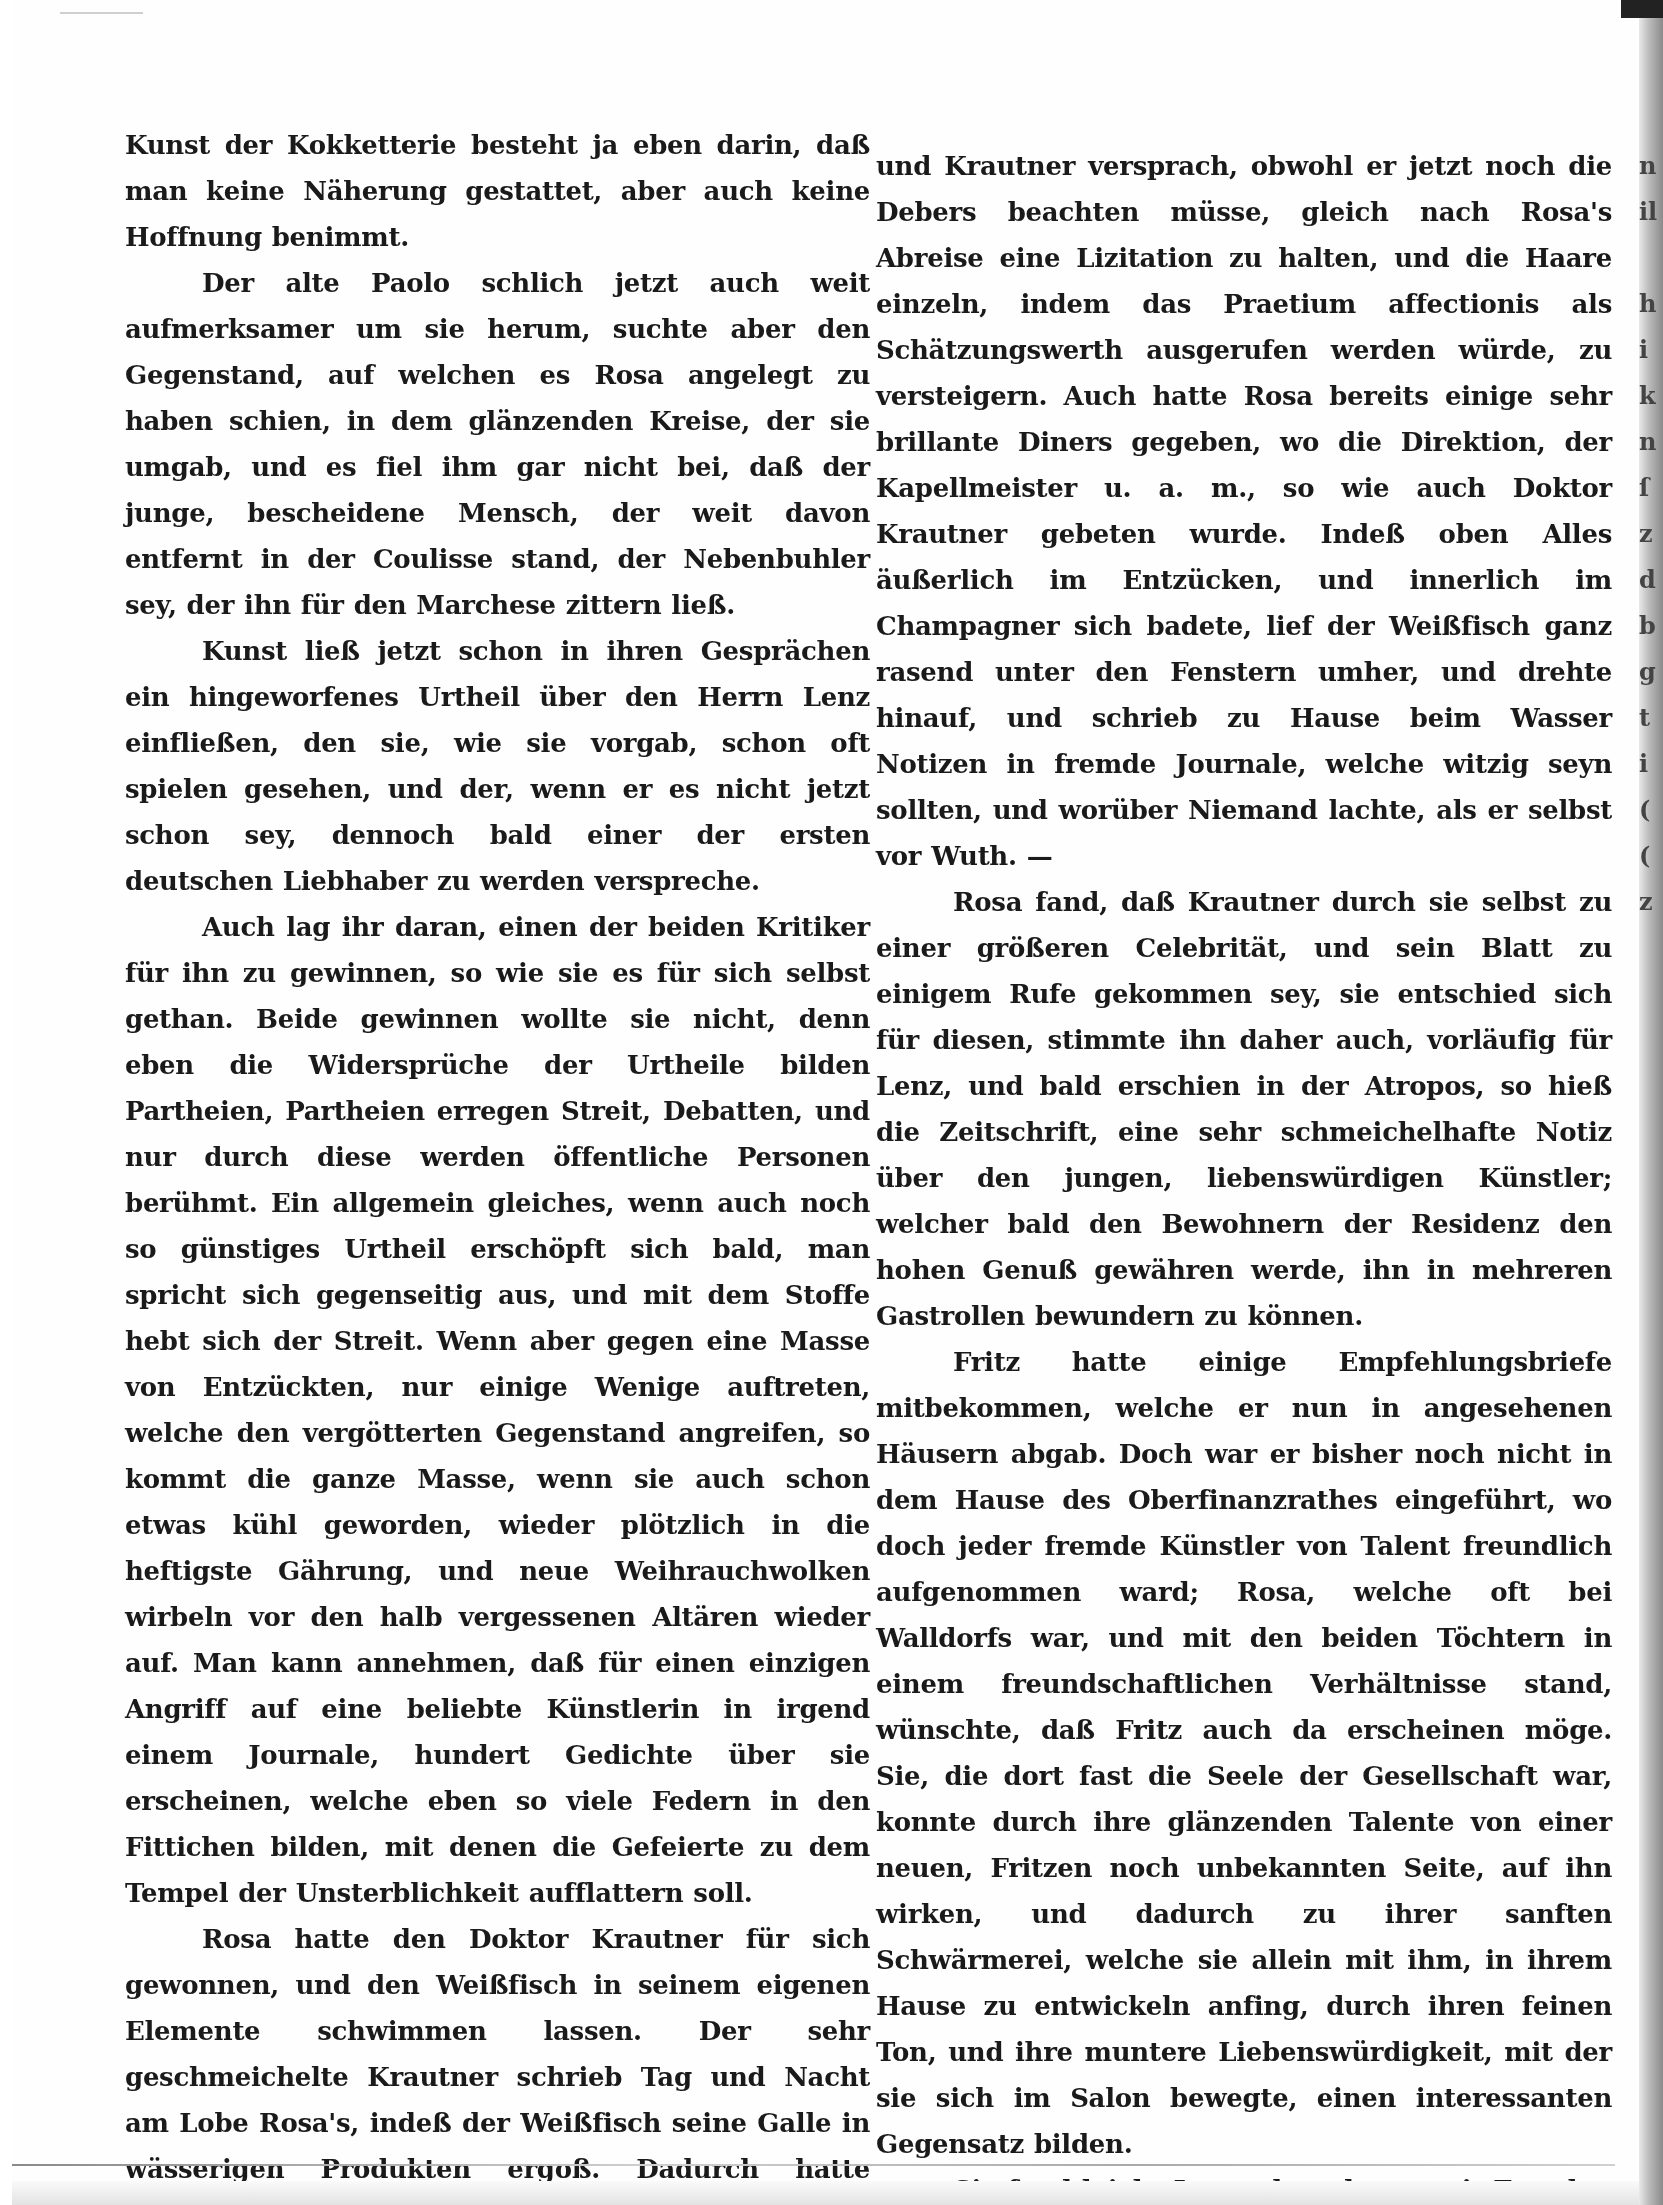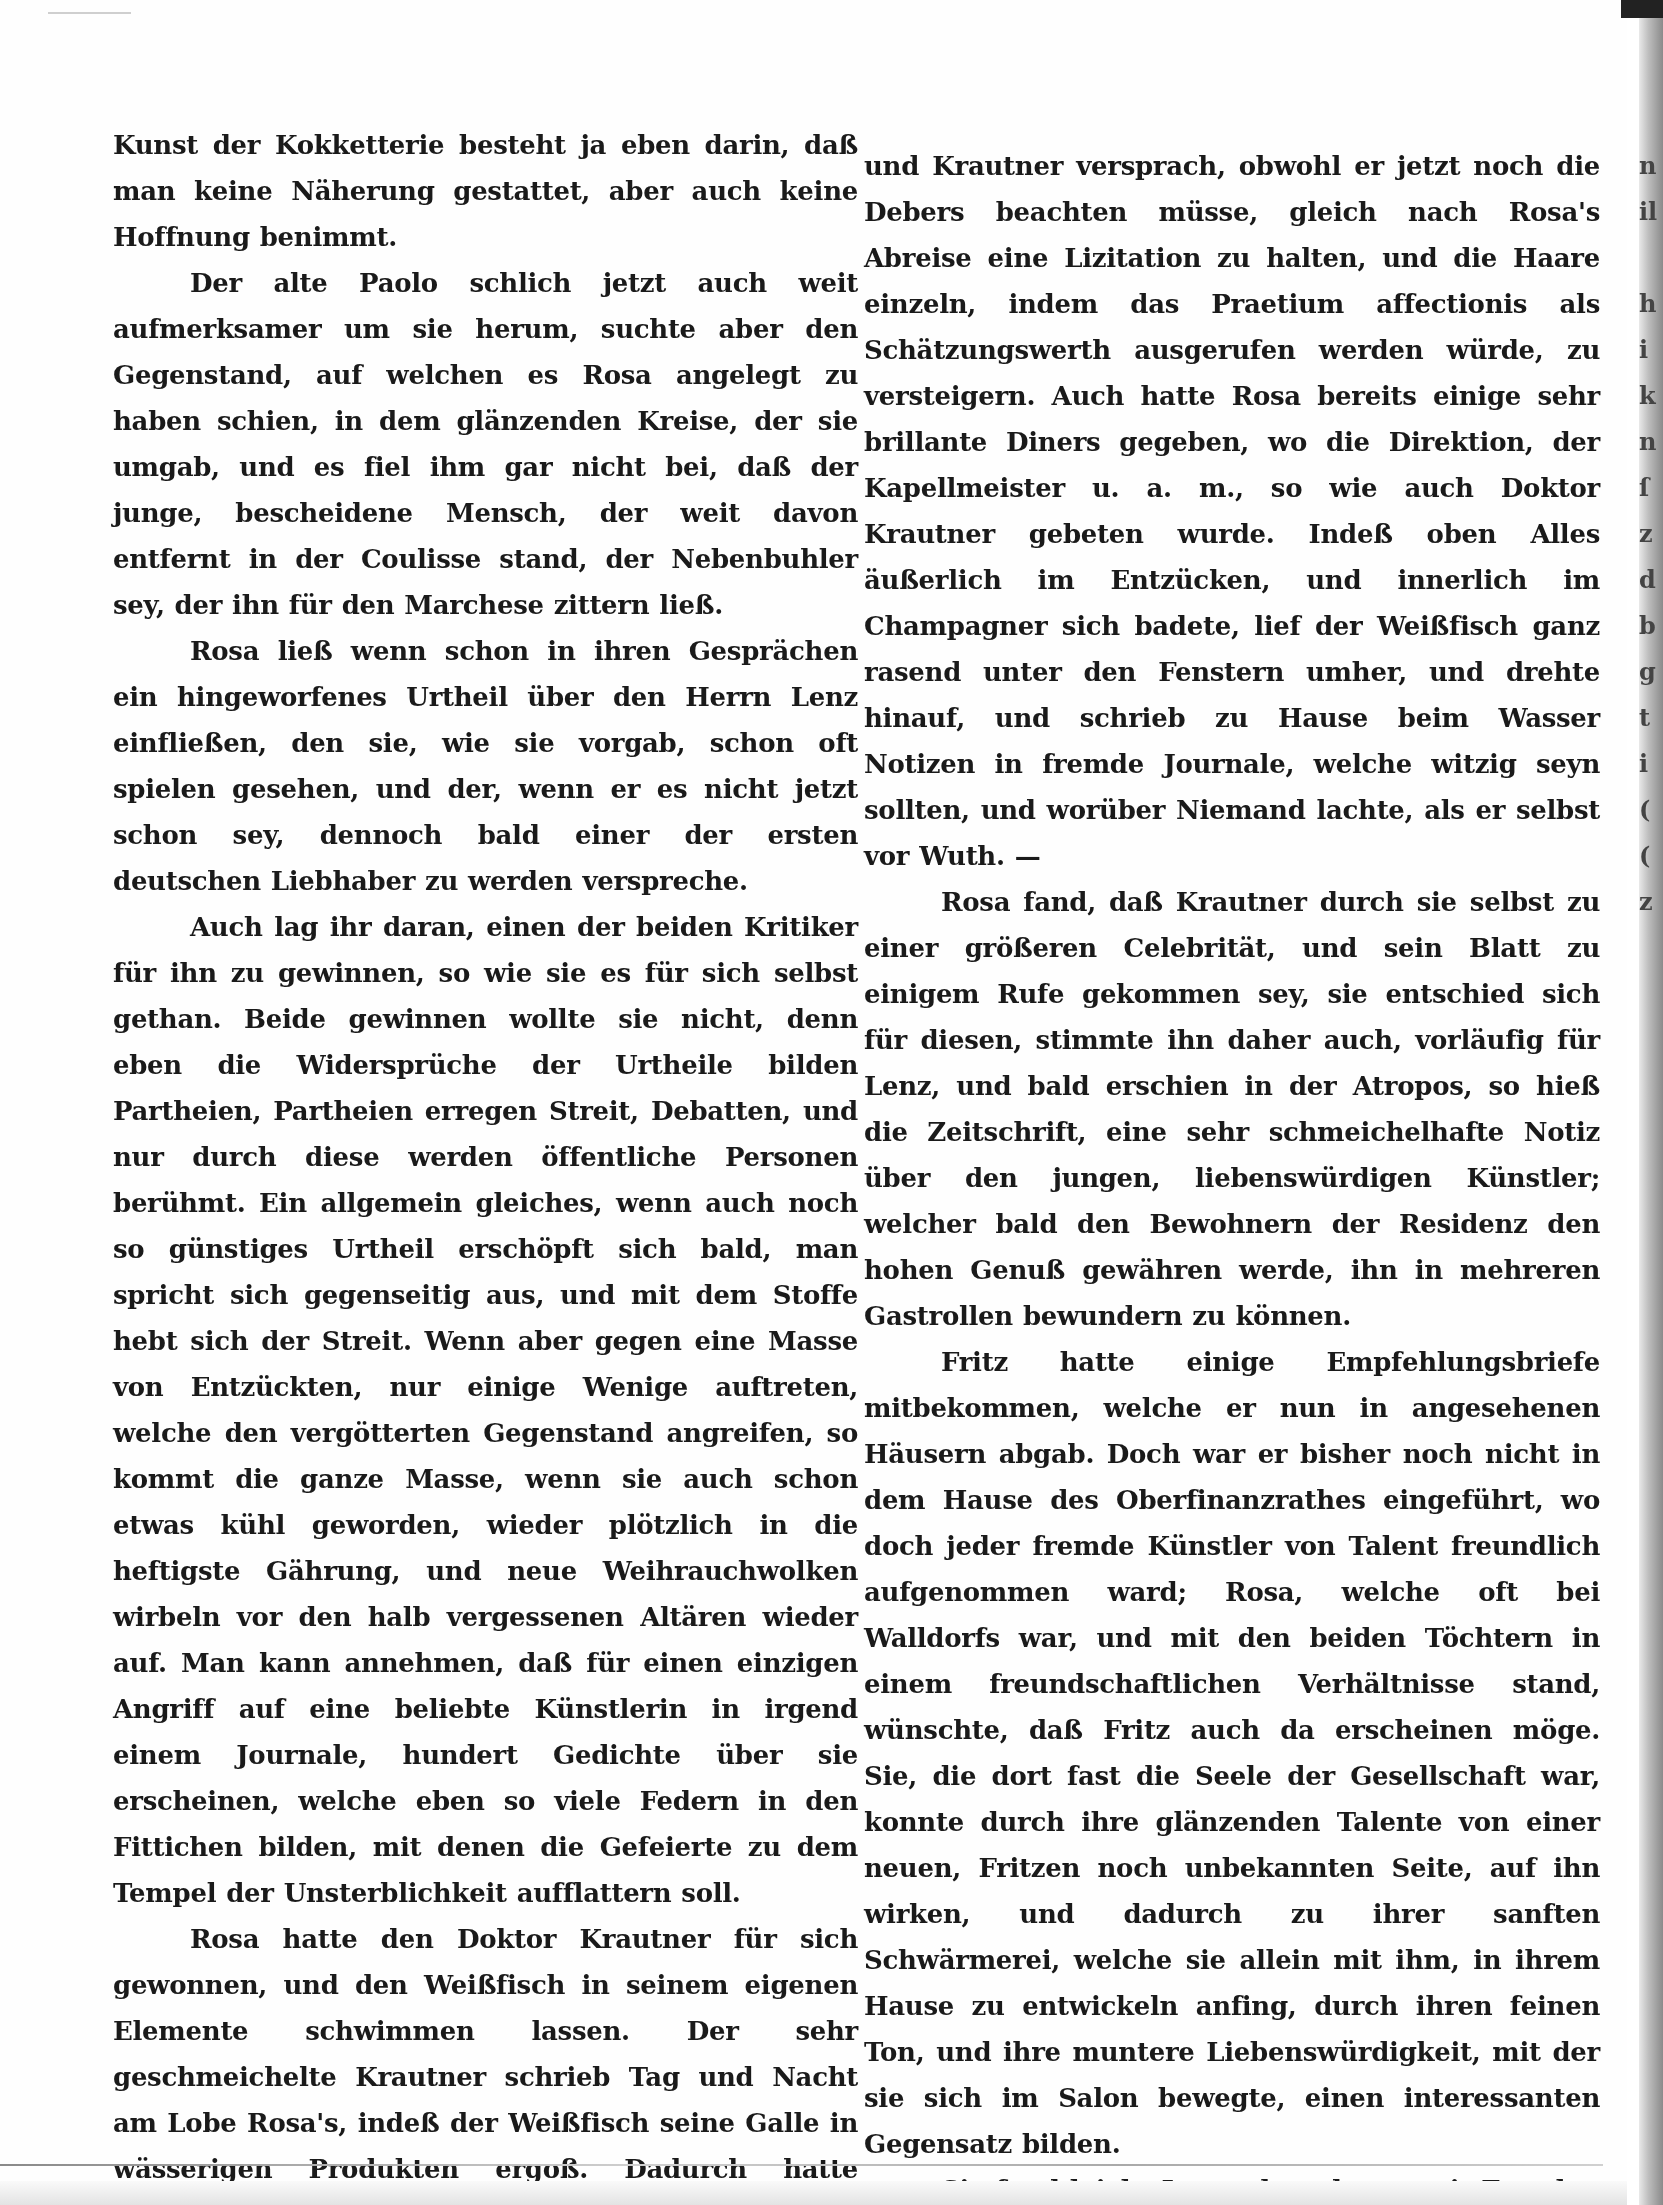--- a/index.html
+++ b/index.html
@@ -4,21 +4,21 @@
 <style>
   html, body { margin: 0; padding: 0; }
   body {
     width: 1663px; height: 2205px;
     background: #ffffff;
     position: relative; overflow: hidden;
     font-family: "DejaVu Serif", serif;
     color: #1a1a1a;
   }
   .page {
-    position: absolute; left: 0; top: 0;
+    position: absolute; left: 12px; top: 0;
     width: 1627px; height: 2205px;
     background: #fefefe;
   }
   .column {
     position: absolute; top: 122px;
     width: 745px;
   }
   .col-left { left: 113px; }
   .col-right { left: 864px; top: 143px; width: 736px; }
   .para {
@@ -65,21 +65,21 @@
 </style>
 </head>
 <body>
 
 <div class="page">
   <div class="top-mark"></div>
 
   <div class="column col-left">
     <p class="para">Kunst der Kokketterie besteht ja eben darin, daß man keine Näherung gestattet, aber auch keine Hoffnung benimmt.</p>
     <p class="para indent">Der alte Paolo schlich jetzt auch weit aufmerksamer um sie herum, suchte aber den Gegenstand, auf welchen es Rosa angelegt zu haben schien, in dem glänzenden Kreise, der sie umgab, und es fiel ihm gar nicht bei, daß der junge, bescheidene Mensch, der weit davon entfernt in der Coulisse stand, der Nebenbuhler sey, der ihn für den Marchese zittern ließ.</p>
-    <p class="para indent">Rosa ließ wenn schon in ihren Gesprächen ein hingeworfenes Urtheil über den Herrn Lenz einfließen, den sie, wie sie vorgab, schon oft spielen gesehen, und der, wenn er es nicht jetzt schon sey, dennoch bald einer der ersten deutschen Liebhaber zu werden verspreche.</p>
+    <p class="para indent">Kunst ließ jetzt schon in ihren Gesprächen ein hingeworfenes Urtheil über den Herrn Lenz einfließen, den sie, wie sie vorgab, schon oft spielen gesehen, und der, wenn er es nicht jetzt schon sey, dennoch bald einer der ersten deutschen Liebhaber zu werden verspreche.</p>
     <p class="para indent">Auch lag ihr daran, einen der beiden Kritiker für ihn zu gewinnen, so wie sie es für sich selbst gethan. Beide gewinnen wollte sie nicht, denn eben die Widersprüche der Urtheile bilden Partheien, Partheien erregen Streit, Debatten, und nur durch diese werden öffentliche Personen berühmt. Ein allgemein gleiches, wenn auch noch so günstiges Urtheil erschöpft sich bald, man spricht sich gegenseitig aus, und mit dem Stoffe hebt sich der Streit. Wenn aber gegen eine Masse von Entzückten, nur einige Wenige auftreten, welche den vergötterten Gegenstand angreifen, so kommt die ganze Masse, wenn sie auch schon etwas kühl geworden, wieder plötzlich in die heftigste Gährung, und neue Weihrauchwolken wirbeln vor den halb vergessenen Altären wieder auf. Man kann annehmen, daß für einen einzigen Angriff auf eine beliebte Künstlerin in irgend einem Journale, hundert Gedichte über sie erscheinen, welche eben so viele Federn in den Fittichen bilden, mit denen die Gefeierte zu dem Tempel der Unsterblichkeit aufflattern soll.</p>
     <p class="para indent">Rosa hatte den Doktor Krautner für sich gewonnen, und den Weißfisch in seinem eigenen Elemente schwimmen lassen. Der sehr geschmeichelte Krautner schrieb Tag und Nacht am Lobe Rosa's, indeß der Weißfisch seine Galle in wässerigen Produkten ergoß. Dadurch hatte Krautner auch einen großen Anhang im Publikum gewonnen, seine Zeitschrift zählte plötzlich noch einmal so viele Pränumeranten, indeß sie Weißfisch verlor. Auch hatte Krautner seinen neuesten Roman, den kein Verleger drucken wollte, der Albani dedicirt, und jetzt fand sich sogleich ein Verleger, und ein lesendes Publikum. Der Schmerz des Weißfisches wurde dadurch noch vermehrt, daß ihm der Verleger seiner Zeitschrift erklärte, er wolle keinen Tadel über die Albani mehr aufnehmen, weil er seine Pränumeranten verlöre. Krautner erhielt für seine Dedication von Rosa eine Busennadel mit ihren Haaren. Für jedes Haar fand sich ein Liebhaber, der es theuer bezahlen wollte,</p>
   </div>
 
   <div class="column col-right">
     <p class="para">und Krautner versprach, obwohl er jetzt noch die Debers beachten müsse, gleich nach Rosa's Abreise eine Lizitation zu halten, und die Haare einzeln, indem das Praetium affectionis als Schätzungswerth ausgerufen werden würde, zu versteigern. Auch hatte Rosa bereits einige sehr brillante Diners gegeben, wo die Direktion, der Kapellmeister u. a. m., so wie auch Doktor Krautner gebeten wurde. Indeß oben Alles äußerlich im Entzücken, und innerlich im Champagner sich badete, lief der Weißfisch ganz rasend unter den Fenstern umher, und drehte hinauf, und schrieb zu Hause beim Wasser Notizen in fremde Journale, welche witzig seyn sollten, und worüber Niemand lachte, als er selbst vor Wuth. —</p>
     <p class="para indent">Rosa fand, daß Krautner durch sie selbst zu einer größeren Celebrität, und sein Blatt zu einigem Rufe gekommen sey, sie entschied sich für diesen, stimmte ihn daher auch, vorläufig für Lenz, und bald erschien in der Atropos, so hieß die Zeitschrift, eine sehr schmeichelhafte Notiz über den jungen, liebenswürdigen Künstler; welcher bald den Bewohnern der Residenz den hohen Genuß gewähren werde, ihn in mehreren Gastrollen bewundern zu können.</p>
     <p class="para indent">Fritz hatte einige Empfehlungsbriefe mitbekommen, welche er nun in angesehenen Häusern abgab. Doch war er bisher noch nicht in dem Hause des Oberfinanzrathes eingeführt, wo doch jeder fremde Künstler von Talent freundlich aufgenommen ward; Rosa, welche oft bei Walldorfs war, und mit den beiden Töchtern in einem freundschaftlichen Verhältnisse stand, wünschte, daß Fritz auch da erscheinen möge. Sie, die dort fast die Seele der Gesellschaft war, konnte durch ihre glänzenden Talente von einer neuen, Fritzen noch unbekannten Seite, auf ihn wirken, und dadurch zu ihrer sanften Schwärmerei, welche sie allein mit ihm, in ihrem Hause zu entwickeln anfing, durch ihren feinen Ton, und ihre muntere Liebenswürdigkeit, mit der sie sich im Salon bewegte, einen interessanten Gegensatz bilden.</p>
     <p class="para indent">Sie fand leicht Jemanden, der es mit Freuden übernahm, Fritz bei Walldorfs einzuführen, und es geschah schon bei der nächsten Soirée.</p>
 

